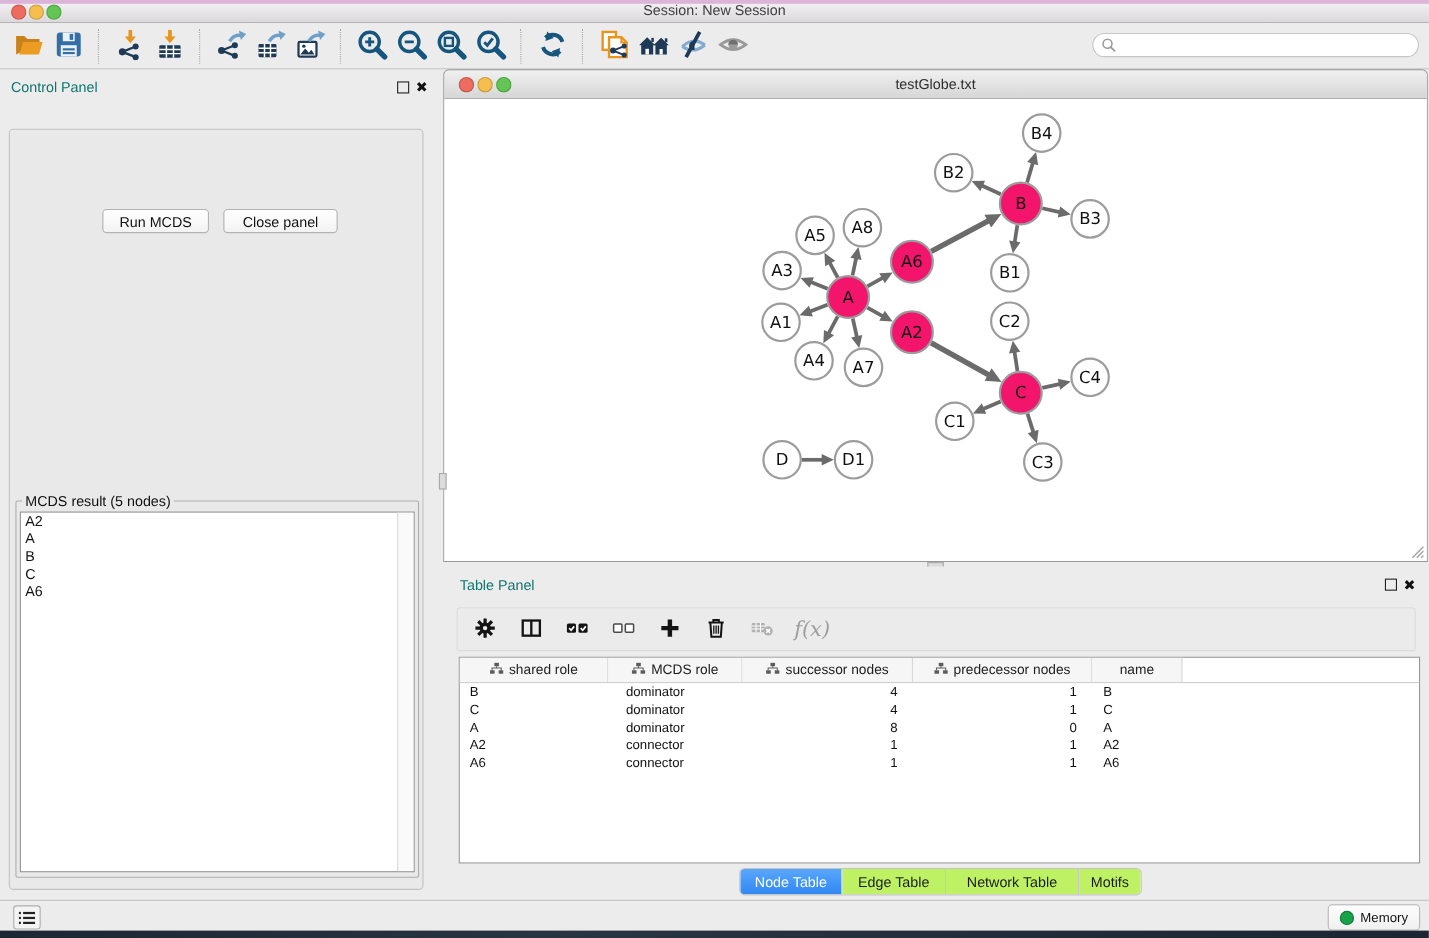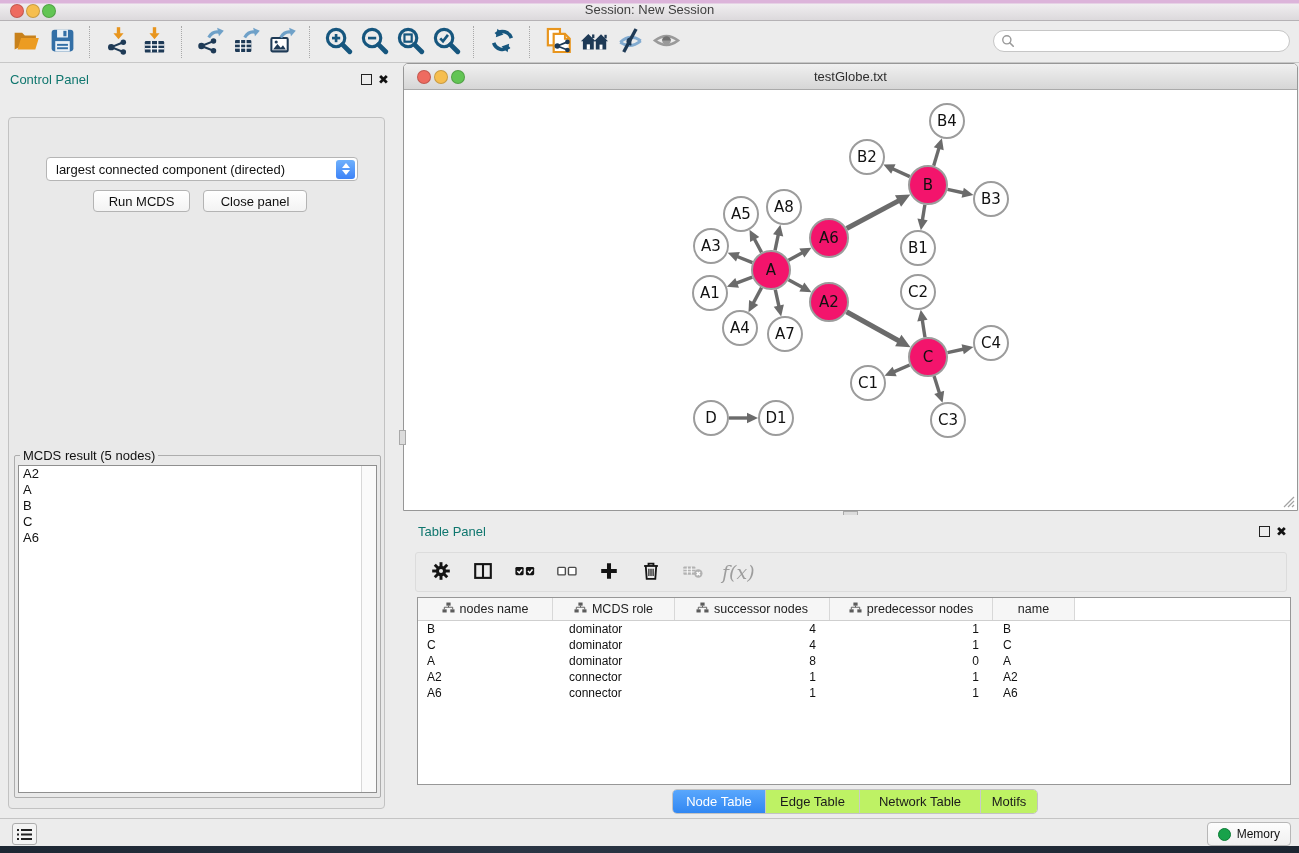--- a/index.html
+++ b/index.html
@@ -275,27 +275,20 @@
     <line x1="15" y1="15" x2="21" y2="21" stroke="#9a9a9a" stroke-width="2.8" stroke-linecap="round"></line>
   </svg>
   <input type="text" placeholder="" style="">
 </div>
 
 <div id="control-panel" class="abs">
   <div class="abs panel-head" style="left:7px;top:6px;">Control Panel</div>
   <span class="abs float-ico" style="left:358px;top:8px;"></span>
   <span class="abs close-ico" style="left:375px;top:8px;">✖</span>
   <div id="cp-body" class="abs">
-    <div id="criterion-select" class="abs">
-      <span class="sel-text">largest connected component (directed)</span>
-      <span class="spinner">
-        <span class="spn-up"></span>
-          <span class="spn-dn"></span>
-      </span>
-    </div>
     <button class="cp-btn abs" style="left:84px;top:72px;width:97px;">Run MCDS</button>
     <button class="cp-btn abs" style="left:194px;top:72px;width:104px;">Close panel</button>
   </div>
   <div id="mcds-fieldset" class="abs">
     <span id="mcds-legend">MCDS result (5 nodes)</span>
     <div id="mcds-list">
       <div class="mcds-item">A2</div>
         <div class="mcds-item">A</div>
         <div class="mcds-item">B</div>
         <div class="mcds-item">C</div>
@@ -562,21 +555,21 @@
   </div>
   <div id="node-table" class="abs">
     <div id="nt-header">
         <div class="nt-hcell" style="width: 135px;">
           <span><svg viewBox="0 0 24 21" width="13" height="11">
               <rect x="8" y="1" width="8" height="6" fill="#5c5c5c"></rect>
               <path d="M12 7 v3 M4 14 v-4 h16 v4" fill="none" stroke="#5c5c5c" stroke-width="1.8"></path>
               <rect x="0.5" y="14" width="8" height="6" fill="#5c5c5c"></rect>
               <rect x="15.5" y="14" width="8" height="6" fill="#5c5c5c"></rect>
             </svg></span>
-          <span>nodes name</span>
+          <span>shared role</span>
         </div>
         <div class="nt-hcell" style="width: 122px;">
           <span><svg viewBox="0 0 24 21" width="13" height="11">
               <rect x="8" y="1" width="8" height="6" fill="#5c5c5c"></rect>
               <path d="M12 7 v3 M4 14 v-4 h16 v4" fill="none" stroke="#5c5c5c" stroke-width="1.8"></path>
               <rect x="0.5" y="14" width="8" height="6" fill="#5c5c5c"></rect>
               <rect x="15.5" y="14" width="8" height="6" fill="#5c5c5c"></rect>
             </svg></span>
           <span>MCDS role</span>
         </div>

